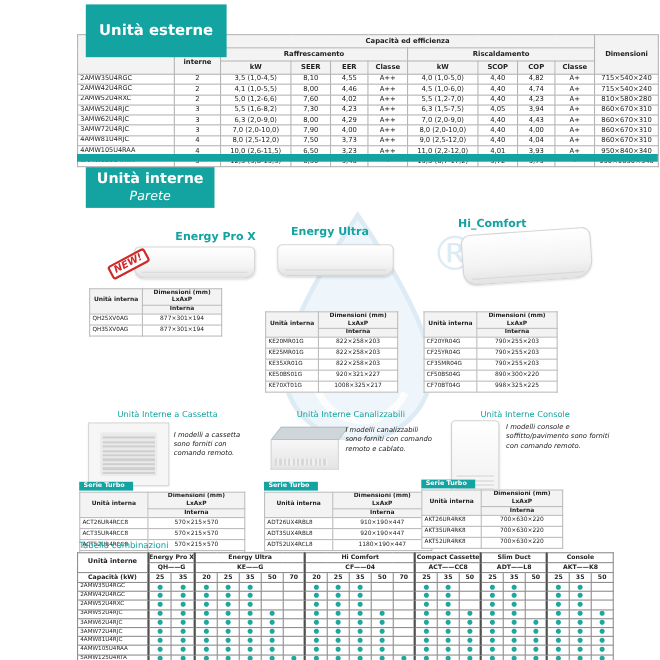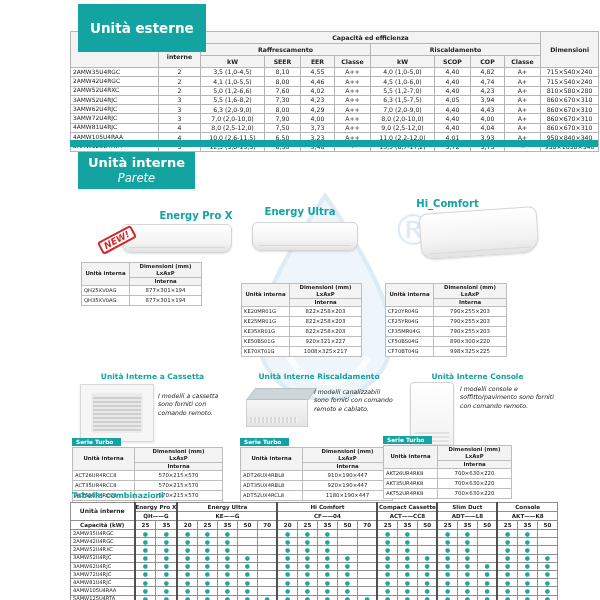--- a/index.html
+++ b/index.html
@@ -25,21 +25,21 @@
 
   
   .mini{position:absolute;z-index:2;}
   .mini th,.mini td{border:1px solid #bdbdbd;padding:0;text-align:center;font-size:5.4px;line-height:1.25;overflow:hidden;white-space:nowrap;}
   .mini thead th{background:#f3f3f3;font-weight:bold;}
   .mini tbody td{height:9px;background:#fff;}
   .mini tbody td:first-child{text-align:left;padding-left:2px;font-size:5.2px;}
   .mini .subrow th{height:7px;}
 
   .pname{position:absolute;color:#13a3a0;font-weight:bold;font-size:10px;text-align:center;z-index:2;}
-  .sect-title{position:absolute;color:#13a3a0;font-weight:bold;font-size:7.5px;text-align:center;z-index:2;}
+  .sect-title{position:absolute;color:#13a3a0;font-weight:normal;font-size:7.5px;text-align:center;z-index:2;}
   .desc{position:absolute;font-style:italic;font-size:6.2px;line-height:1.35;color:#222;z-index:2;}
   .serie-tag{position:absolute;background:#13a3a0;color:#fff;font-weight:bold;font-size:5.8px;padding:1px 8px 1px 4px;z-index:2;}
 
   
   .wall-img{position:absolute;background:linear-gradient(#ffffff,#f3f3f3 65%,#e3e3e3);border:1px solid #d5d5d5;border-radius:5px 5px 9px 9px;box-shadow:0 1px 2px rgba(0,0,0,.12);z-index:2;}
   .wall-img:after{content:"";position:absolute;left:6%;right:6%;bottom:4px;border-top:1px solid #d9d9d9;}
   .cassette-img{position:absolute;background:#f6f6f6;border:1px solid #d8d8d8;box-shadow:0 1px 2px rgba(0,0,0,.12);z-index:2;}
   .cassette-img .grille{position:absolute;left:14%;top:14%;right:14%;bottom:14%;background:repeating-linear-gradient(#e9e9e9 0 2px,#cfcfcf 2px 4px);border:2px solid #ececec;border-radius:2px;}
   .duct-img{position:absolute;z-index:2;}
   .duct-img .top{height:10px;background:#cfd6da;transform:skewX(-38deg);transform-origin:bottom left;border:1px solid #b9c1c6;}
@@ -394,21 +394,21 @@
           <td>ACT52UR4RCC8</td>
           <td>570×215×570</td>
         </tr>
         <tr>
           <td>PE-GEA-LD</td>
           <td>620×40×620</td>
         </tr>
       </tbody>
   </table>
 
-  <div class="sect-title" style="left:238px;top:372px;width:162px;">Unità Interne Riscaldamento</div>
+  <div class="sect-title" style="left:238px;top:372px;width:162px;">Unità Interne Canalizzabili</div>
   <div class="duct-img" style="left:246px;top:388px;width:62px;">
     <div class="top"></div>
     <div class="front"></div>
   </div>
   <div class="desc" style="left:314px;top:388px;width:82px;">I modelli canalizzabili sono forniti con comando remoto e cablato.</div>
   <div class="serie-tag" style="left:240px;top:438px;">Serie Turbo</div>
   <table class="mini" style="left:240px;top:447px;width:152px;">
     <colgroup>
         <col style="width:62px">
         <col style="width:90px">

